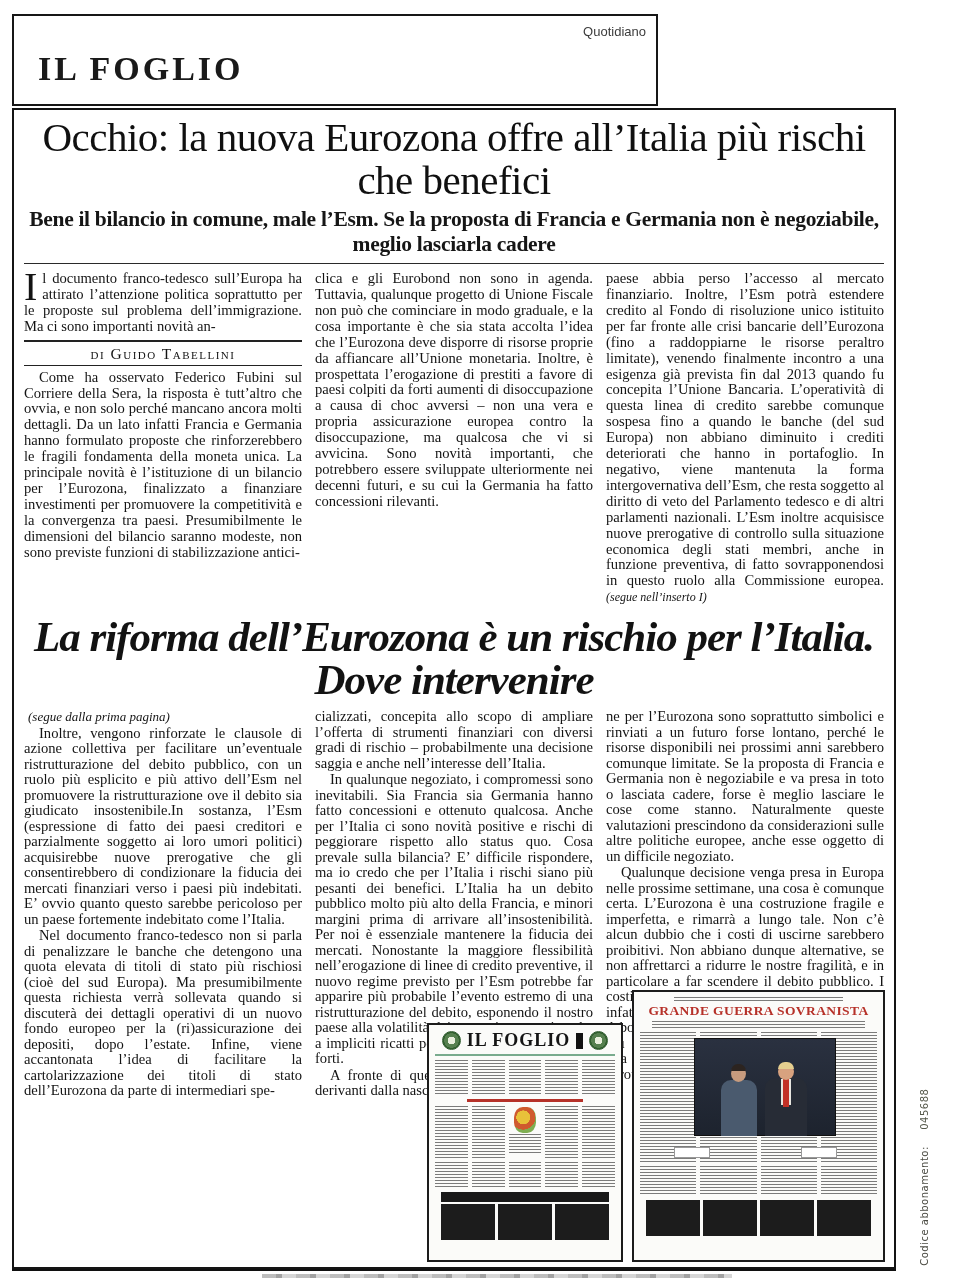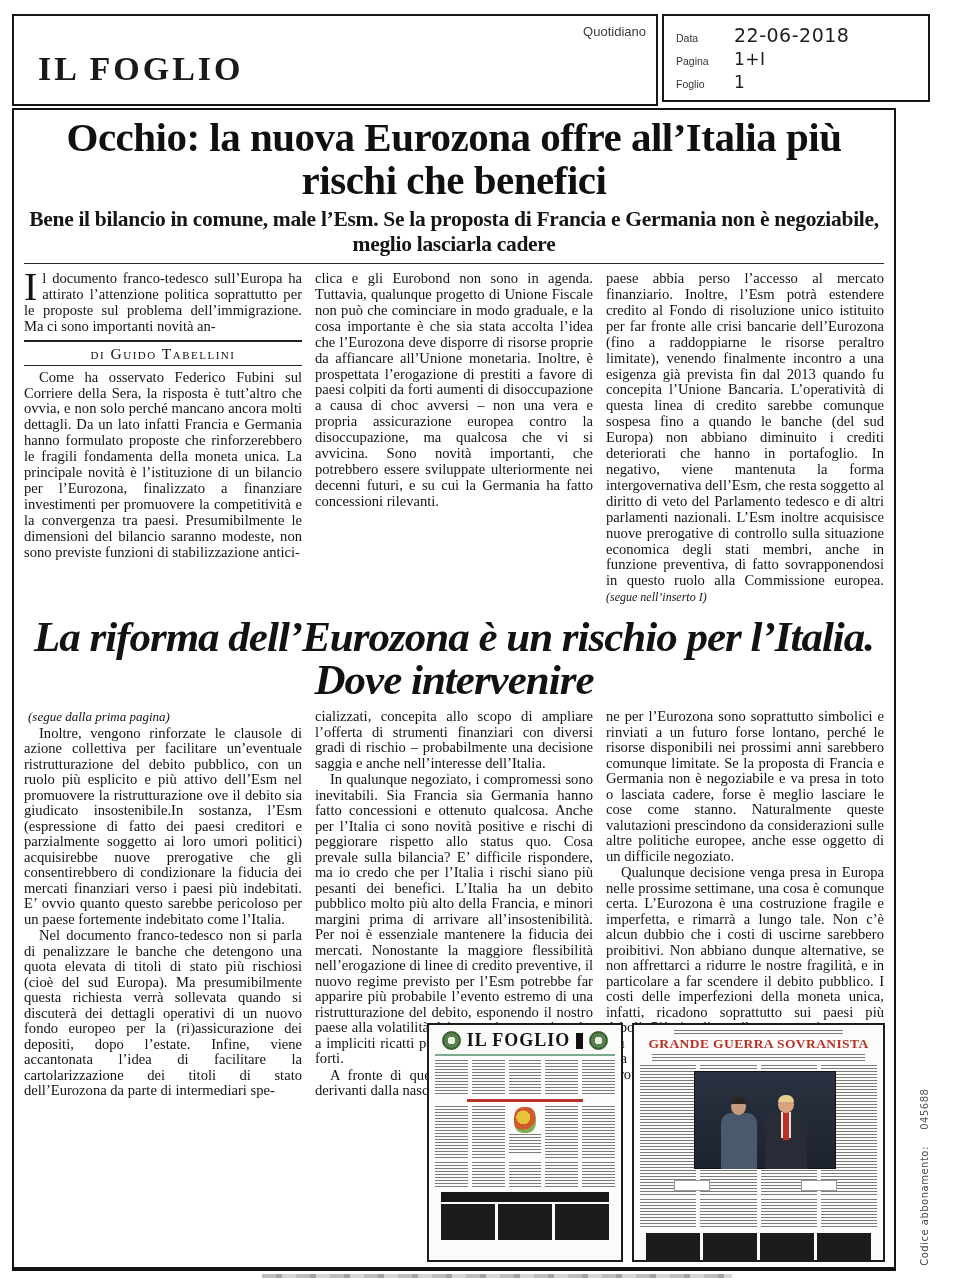--- a/index.html
+++ b/index.html
@@ -13,21 +13,21 @@
   .meta-box{position:absolute;left:662px;top:14px;width:268px;height:88px;border:2px solid #161616;background:#fff;
             display:flex;flex-direction:column;justify-content:space-between;padding:8px 12px;box-sizing:border-box;}
   .meta-row{display:flex;align-items:baseline;}
   .meta-label{width:58px;font-family:"Liberation Sans",sans-serif;font-size:10.5px;color:#333;}
   .meta-value{font-family:"DejaVu Sans",sans-serif;font-size:17px;color:#1d1d1d;letter-spacing:0.5px;}
   .meta-row:first-child .meta-value{font-size:19px;}
 
   
   .article-box{position:absolute;left:12px;top:108px;width:884px;height:1161px;border:2px solid #141414;
                background:#fff;box-sizing:border-box;padding:4px 8px 0;}
-  .headline1{margin:2px 4px 0;font-size:41px;line-height:1.05;font-weight:bold;letter-spacing:-0.5px;text-align:center;color:#101010;}
+  .headline1{margin:2px 4px 0;font-size:41px;line-height:1.05;font-weight:normal;letter-spacing:-0.5px;text-align:center;color:#101010;}
   .subhead1{margin:5px 2px 0;padding-bottom:6px;border-bottom:1.5px solid #2a2a2a;
             font-size:21.5px;font-weight:bold;letter-spacing:-0.3px;text-align:center;color:#161616;}
 
   .cols{display:flex;gap:13px;padding:7px 2px 0;}
   .col{flex:1;min-width:0;text-align:justify;font-size:14.6px;line-height:15.9px;color:#131313;}
   .cols-bottom .col{line-height:15.5px;}
   .col p{margin:0 0 1px;text-indent:15px;}
   .col p.noindent{text-indent:0;}
   .dropcap{float:left;font-size:40px;line-height:30px;padding:1px 5px 0 0;font-weight:normal;}
   .byline{margin:5px 0 4px;padding:4px 0 3px;border-top:2px solid #222;border-bottom:1px solid #222;
@@ -35,21 +35,21 @@
   .continua{font-style:italic;font-size:12px;white-space:nowrap;}
   .headline2{margin:8px -4px 1px;font-size:43px;line-height:1.0;font-style:italic;font-weight:600;
              letter-spacing:-1px;text-align:center;color:#121212;}
   .segue-note{font-style:italic;font-size:13px;margin:3px 0 3px;text-indent:4px !important;}
   .signature{text-align:right;font-weight:bold;text-indent:0 !important;margin-top:1px;}
 
   
   .thumbs{position:absolute;right:9px;bottom:5px;display:flex;gap:9px;align-items:flex-end;}
   .thumb{border:2px solid #1c1c1c;background:#fbfbf9;box-sizing:border-box;position:relative;overflow:hidden;}
   .thumb-left{width:196px;height:239px;}
-  .thumb-right{width:253px;height:239px;}
+  .thumb-right{width:253px;height:272px;}
   .nz{background:repeating-linear-gradient(180deg, rgba(45,45,45,.62) 0 1px, transparent 1px 3px);}
   .noise-band{display:grid;gap:4px;padding:2px 6px;}
   .g5{grid-template-columns:repeat(5,1fr);}
   .g4{grid-template-columns:repeat(4,1fr);}
   .tl-head{display:flex;align-items:center;justify-content:center;gap:6px;padding:5px 4px 2px;}
   .medallion{width:17px;height:17px;border-radius:50%;border:1px solid #2f5c2e;
              background:radial-gradient(circle at 50% 50%, #e9efdd 0 30%, #56804f 31% 60%, #32602f 61% 100%);}
   .tl-title{font-weight:bold;font-size:18px;letter-spacing:1px;color:#151515;}
   .tl-mini{width:7px;height:16px;background:#121212;}
   .green-rule{height:2px;background:#79ab8e;margin:1px 6px 2px;}
@@ -88,34 +88,20 @@
 </style>
 </head>
 <body>
 
 <div class="page">
 
   <div class="masthead-box">
     <div class="pub-logo">IL FOGLIO</div>
     <div class="quotidiano">Quotidiano</div>
   </div>
-  <div class="meta-box">
-    <div class="meta-row">
-      <span class="meta-label">Data</span>
-      <span class="meta-value">22-06-2018</span>
-    </div>
-    <div class="meta-row">
-      <span class="meta-label">Pagina</span>
-      <span class="meta-value">1+I</span>
-    </div>
-    <div class="meta-row">
-      <span class="meta-label">Foglio</span>
-      <span class="meta-value">1</span>
-    </div>
-  </div>
 
   <div class="article-box">
     <h1 class="headline1">Occhio: la nuova Eurozona offre all’Italia più rischi che benefici</h1>
     <div class="subhead1">Bene il bilancio in comune, male l’Esm. Se la proposta di Francia e Germania non è negoziabile, meglio lasciarla cadere</div>
 
     <div class="cols cols-top">
       <div class="col">
         <p class="noindent"><span class="dropcap">I</span><span>l documento franco-tedesco sull’Europa ha attirato l’attenzione politica soprattutto per le proposte sul problema dell’immigrazione. Ma ci sono importanti novità an-</span></p>
         <div class="byline">di Guido Tabellini</div>
         <p>Come ha osservato Federico Fubini sul Corriere della Sera, la risposta è tutt’altro che ovvia, e non solo perché mancano ancora molti dettagli. Da un lato infatti Francia e Germania hanno formulato proposte che rinforzerebbero le fragili fondamenta della moneta unica. La principale novità è l’istituzione di un bilancio per l’Eurozona, finalizzato a finanziare investimenti per promuovere la competitività e la convergenza tra paesi. Presumibilmente le dimensioni del bilancio saranno modeste, non sono previste funzioni di stabilizzazione antici-</p>

